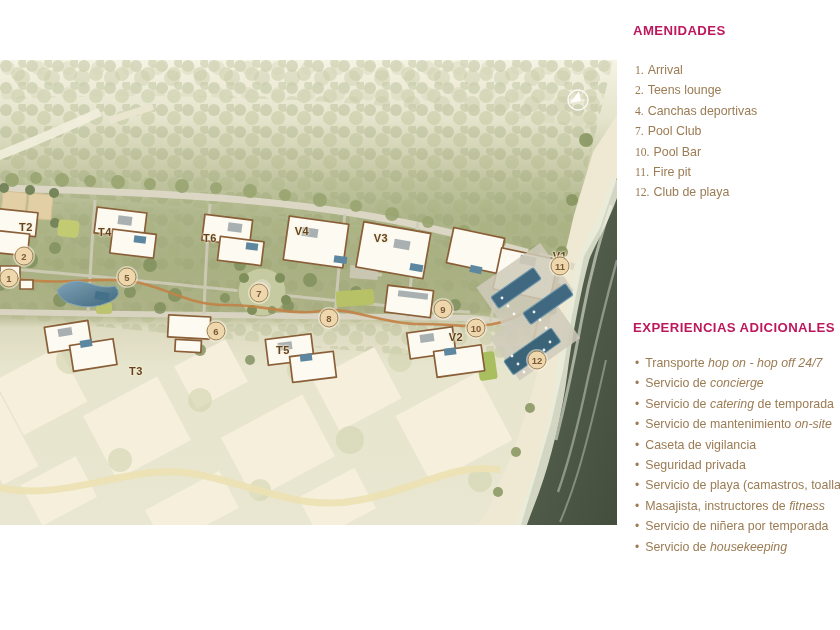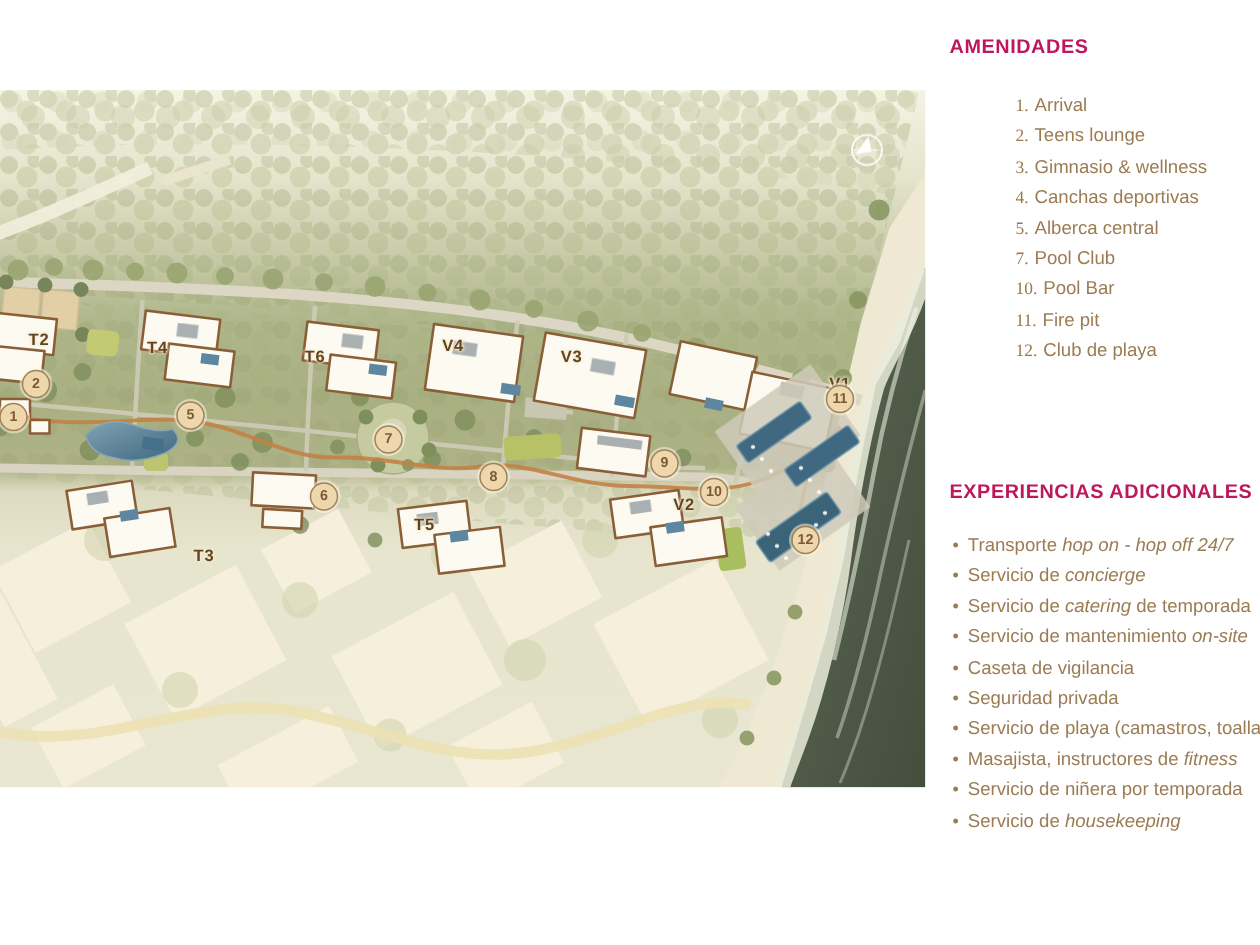--- a/index.html
+++ b/index.html
@@ -27,21 +27,21 @@
   }
   
   .sec-title{
     position:absolute;left:633px;margin:0;
     font-size:13.2px;font-weight:bold;letter-spacing:.4px;color:#be185d;
     white-space:nowrap;
   }
   .amen-title{top:23px;}
   .exp-title{top:320px;}
   .plist{position:absolute;left:635px;margin:0;padding:0;list-style:none;}
-  .amen-list{top:60px;margin-left:42px;}
+  .amen-list{top:60px;}
   .exp-list{top:353px;}
   .plist li{
     height:20.4px;line-height:20.4px;white-space:nowrap;
     font-size:12.4px;color:#9b7c54;
   }
   .num{
     font-family:"Liberation Serif", serif;
     font-size:11.6px;margin-right:4px;color:#97784f;
   }
   .bullet{font-size:12px;margin-right:6px;color:#9b7c54;}
@@ -358,23 +358,21 @@
   <div class="blabel" style="left:265px;top:290px">T5</div>
   <div class="blabel" style="left:118px;top:311px">T3</div>
   <div class="blabel" style="left:438px;top:277px">V2</div>
 </div>
 
 <h2 class="sec-title amen-title">AMENIDADES</h2>
 
 <ol class="plist amen-list">
   <li><span class="num">1.</span><span>Arrival</span></li>
   <li><span class="num">2.</span><span>Teens lounge</span></li>
-  <li><span class="num">3.</span><span>Gimnasio &amp; wellness</span></li>
   <li><span class="num">4.</span><span>Canchas deportivas</span></li>
-  <li><span class="num">5.</span><span>Alberca central</span></li>
   <li><span class="num">7.</span><span>Pool Club</span></li>
   <li><span class="num">10.</span><span>Pool Bar</span></li>
   <li><span class="num">11.</span><span>Fire pit</span></li>
   <li><span class="num">12.</span><span>Club de playa</span></li>
 </ol>
 
 <h2 class="sec-title exp-title">EXPERIENCIAS ADICIONALES</h2>
 
 <ul class="plist exp-list">
   <li><span class="bullet">•</span><span>Transporte </span><span class="it">hop on - hop off 24/7</span><span></span></li>

